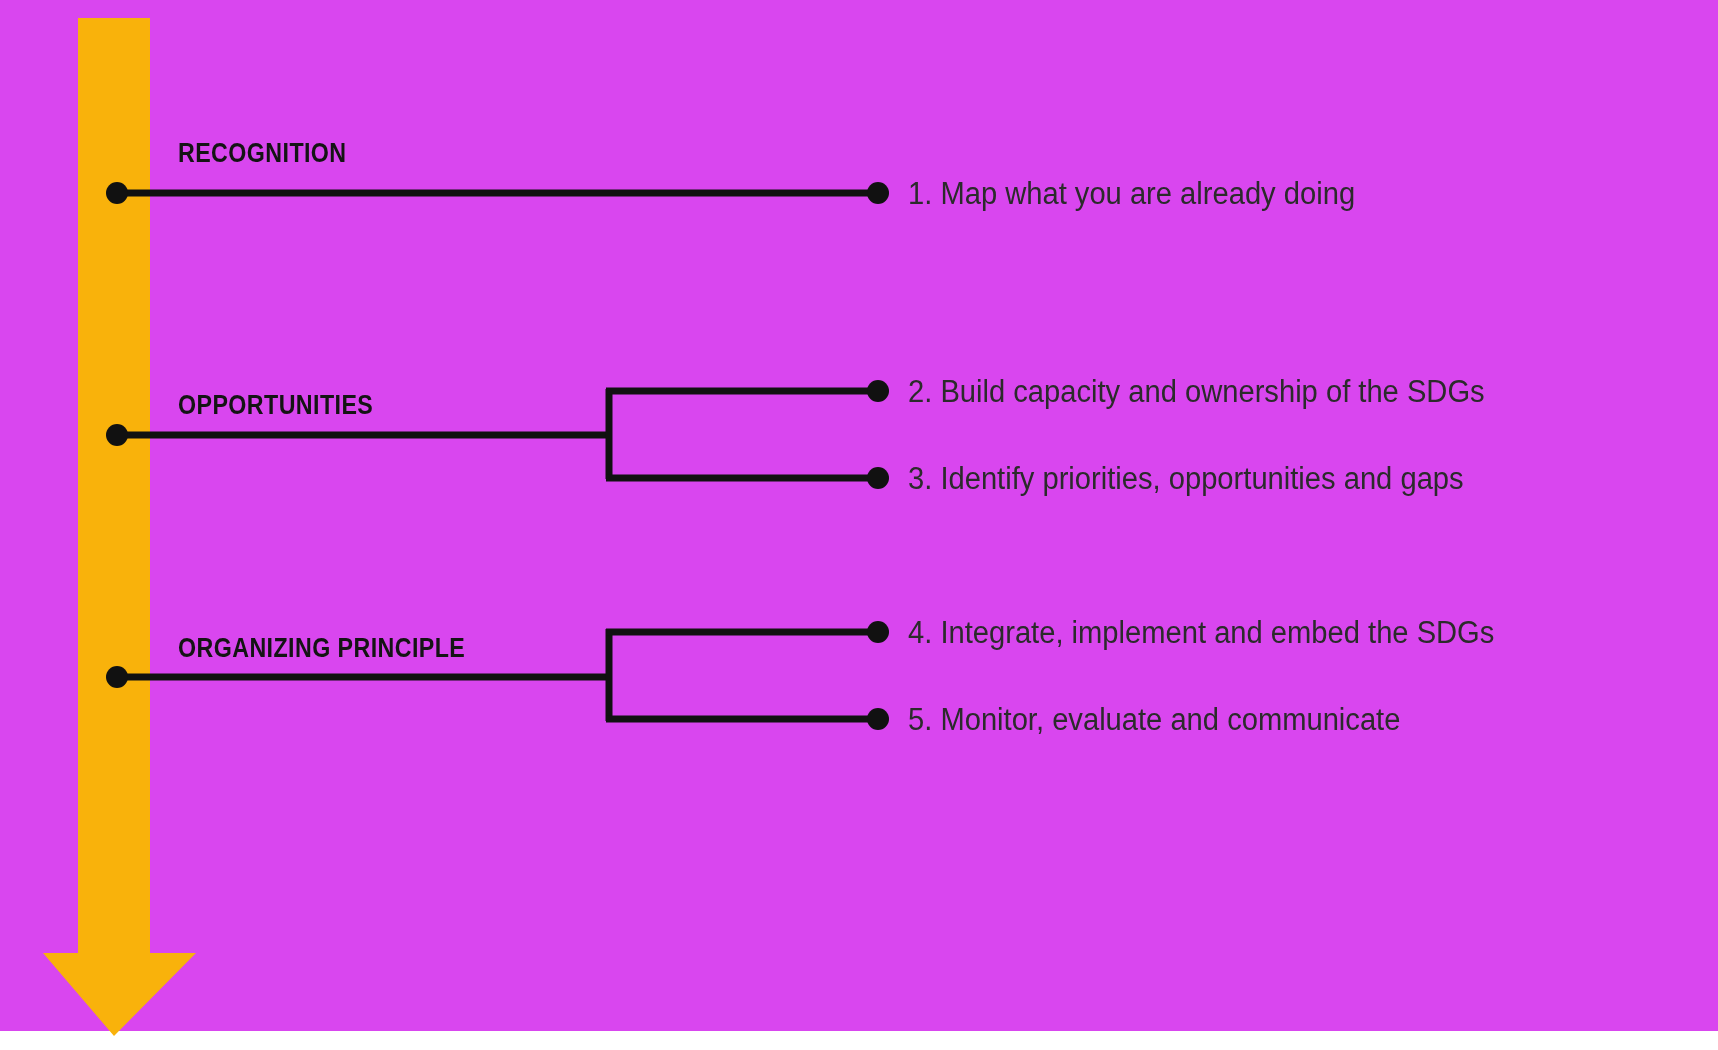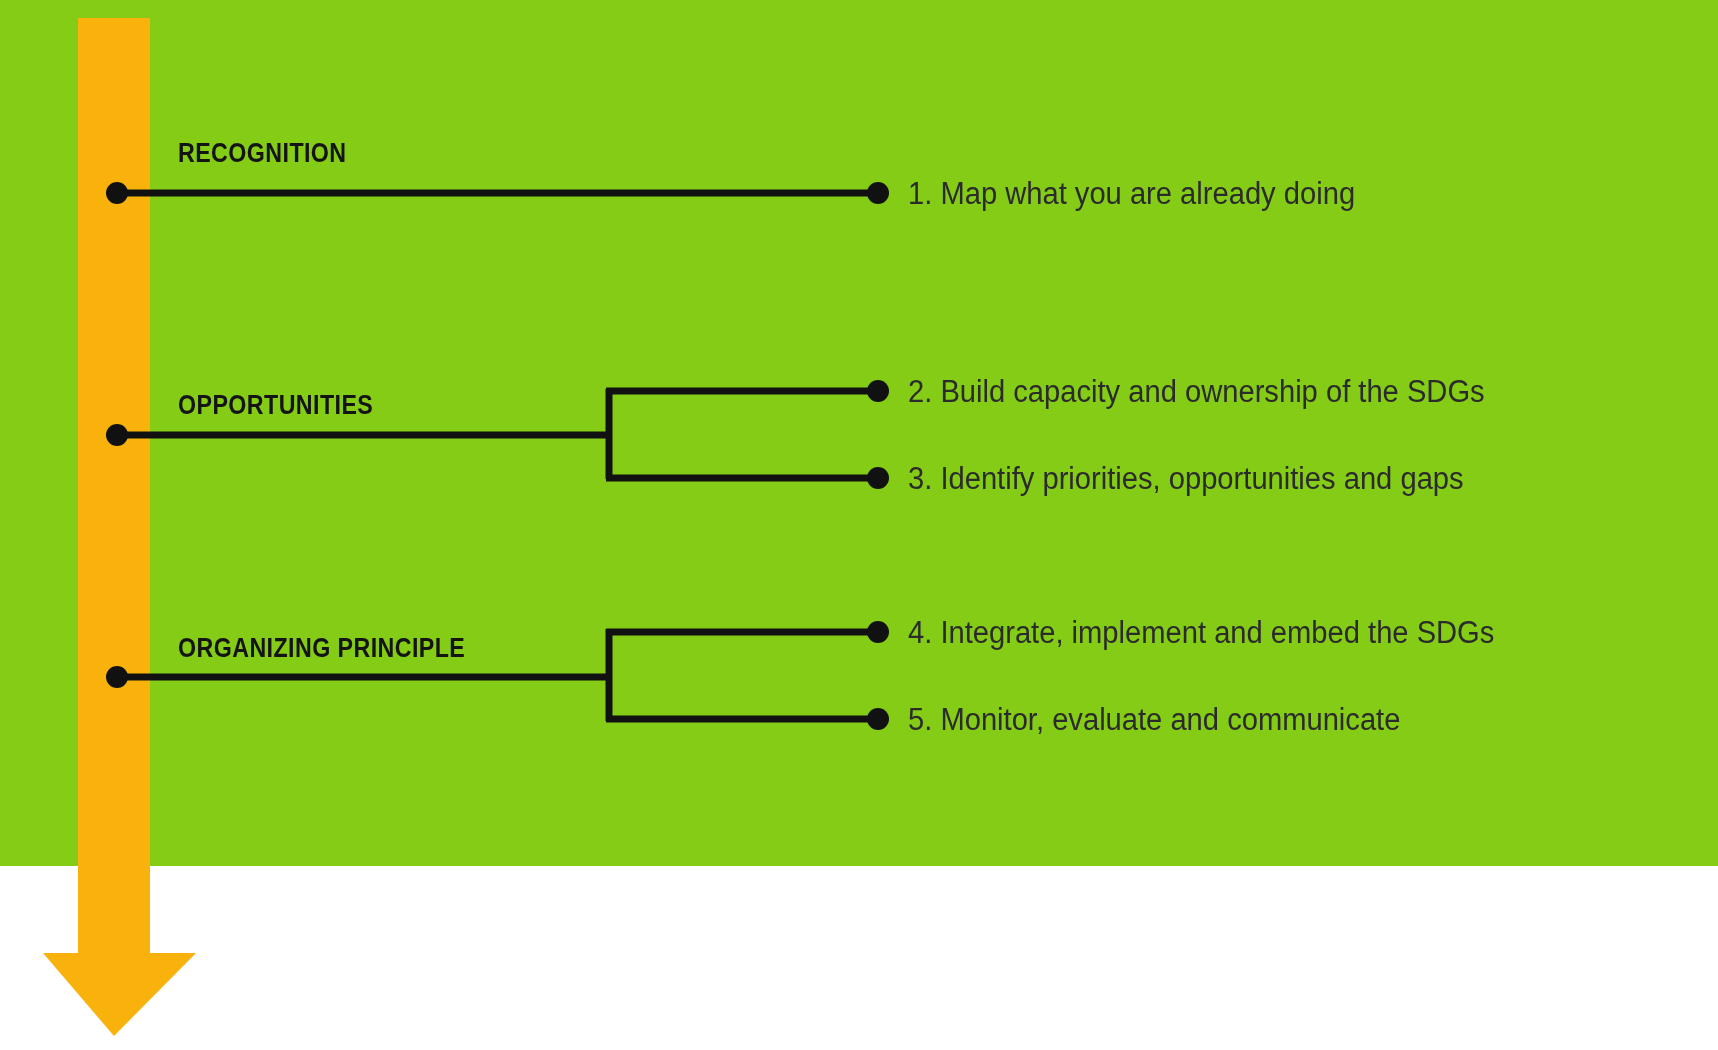--- a/index.html
+++ b/index.html
@@ -2,21 +2,21 @@
 <html><head>
 <meta charset="utf-8">
 <style>
   html,body{margin:0;padding:0;}
   body{
     width:1718px;height:1050px;
     background:#ffffff;
     font-family:"Liberation Sans", sans-serif;
     overflow:hidden;
   }
-  #stage{position:relative;width:1718px;height:866px;background:#84cc16;}
+  #stage{position:relative;width:1718px;height:1031px;background:#d946ef;}
   #stage svg{position:absolute;left:0;top:0;}
   .lbl{
     position:absolute;
     font-family:"Liberation Sans", sans-serif;
     font-weight:700;
     font-size:27px;
     letter-spacing:0.5px;
     color:#141414;
     white-space:nowrap;
     transform:scaleX(0.86);

